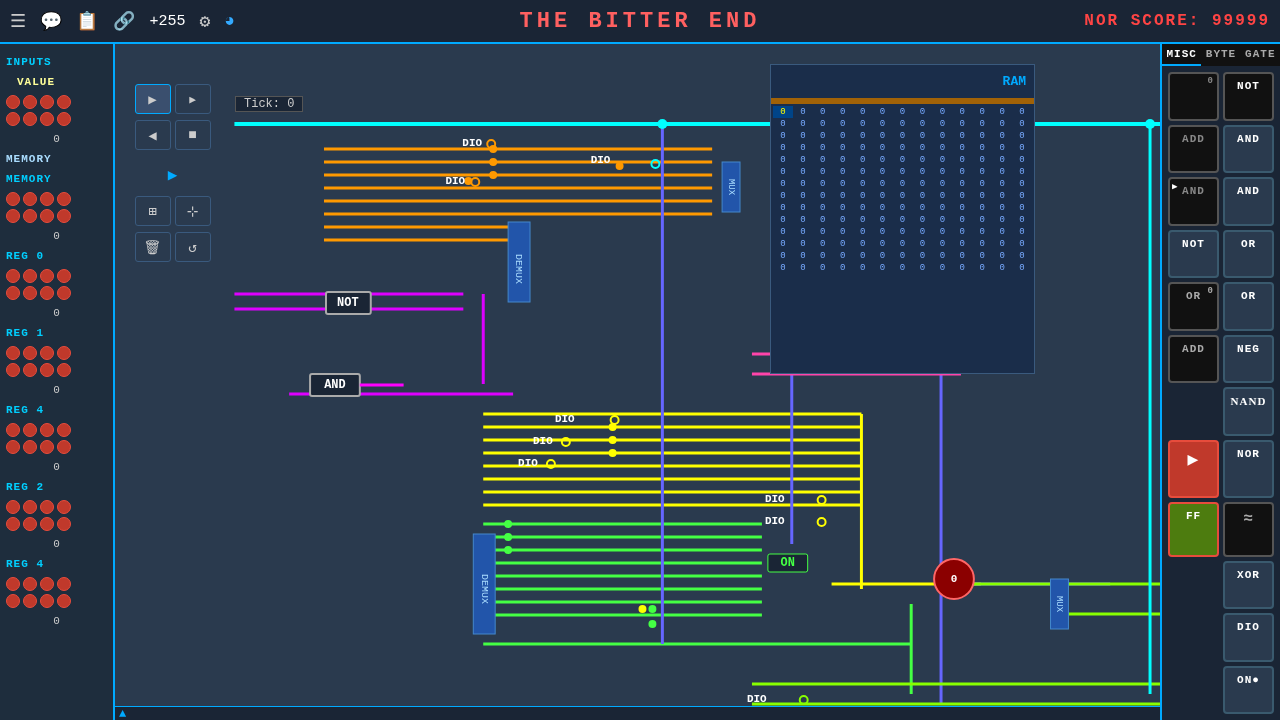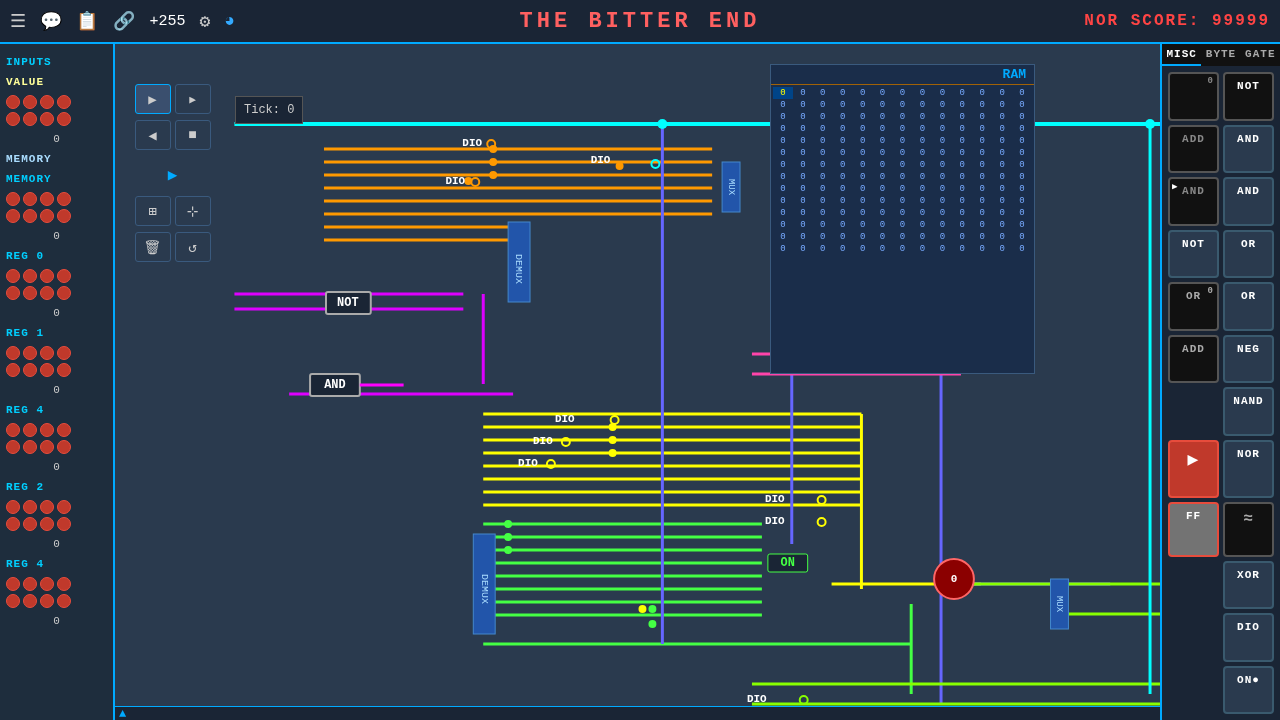--- a/index.html
+++ b/index.html
@@ -15,21 +15,21 @@
     }
     .topbar-icon { color: #ccc; font-size: 18px; cursor: pointer; }
     #title { color: #ff6060; font-size: 22px; font-weight: bold; letter-spacing: 4px; position: absolute; left: 50%; transform: translateX(-50%); text-align: right; }
     #score { margin-left: auto; color: #fff; font-size: 16px; letter-spacing: 2px; }
     #score span { color: #ff4444; font-weight: bold; }
 
     
     #tick-badge {
       position: absolute; top: 52px; left: 120px;
       background: #1a2535; border: 1px solid #555;
-      color: #ccc; font-size: 12px; padding: 6px 8px;
+      color: #ccc; font-size: 12px; padding: 0 8px;
       z-index: 10;
     }
 
     
     #main { display: flex; height: calc(720px - 44px); }
 
     
     #sidebar {
       width: 115px; min-width: 115px;
       background: #1e2d3d;
@@ -113,22 +113,22 @@
 
     
     #ram-panel {
       position: absolute; right: 0; top: 20px;
       width: 280px; height: 320px;
       background: #1a2d4a;
       border: 1px solid #3a5a7e;
     }
     .ram-title {
       color: #0af; font-size: 13px; font-weight: bold;
-      text-align: right; padding: 2px 8px;
-      border-bottom: 1px solid #a16207;
+      text-align: right; padding: 9px 8px;
+      border-bottom: 6px solid #a16207;
     }
     .ram-grid {
       display: grid; grid-template-columns: repeat(13, 1fr);
       font-size: 9px; color: #7af;
       padding: 2px;
     }
     .ram-cell { text-align: center; padding: 1px 0; }
 
     
     #hscroll {
@@ -154,21 +154,21 @@
   <div id="score">
     <span>NOR SCORE:</span>
     <span>99999</span>
   </div>
 </div>
 
 <div id="main">
 
   <div id="sidebar">
     <div class="section-label">INPUTS</div>
-    <div class="section-label" style="color:#ff9;">VALUE</div>
+    <div class="section-label" style="color:#ff9;margin-left:11px;">VALUE</div>
     <div class="dot-grid">
       <div class="dot"></div>
         <div class="dot"></div>
         <div class="dot"></div>
         <div class="dot"></div>
       <div class="dot"></div>
         <div class="dot"></div>
         <div class="dot"></div>
         <div class="dot"></div>
     </div>
@@ -653,28 +653,28 @@
 
       <div class="gate-btn dark">
         <div style="font-size:9px;color:#aaa;position:absolute;top:2px;right:3px;">0</div>
         <span style="color:#aaa;font-size:11px;">OR</span>
       </div>
       <div class="gate-btn">OR</div>
 
       <div class="gate-btn dark" style="color:#aaa;">ADD</div>
       <div class="gate-btn">NEG</div>
 
-      <div class="gate-btn" style="grid-column:2;">NAND</div>
+      <div class="gate-btn" style="grid-column:2;font-family:Liberation Serif, serif;">NAND</div>
 
       <div class="gate-btn" style="background:#c0392b;border-color:#e74c3c;">
         <span style="font-size:18px;">▶</span>
       </div>
       <div class="gate-btn">NOR</div>
 
-      <div class="gate-btn" style="background:#737373;border-color:#e74c3c;">FF</div>
+      <div class="gate-btn" style="background:#4d7c0f;border-color:#e74c3c;">FF</div>
       <div class="gate-btn dark" style="color:#aaa;font-size:16px;">
         <span>≈</span>
       </div>
 
       <div class="gate-btn" style="grid-column:2;">XOR</div>
 
       <div class="gate-btn" style="grid-column:2;">DIO</div>
 
       <div class="gate-btn" style="grid-column:2;">ON●</div>
     </div>

